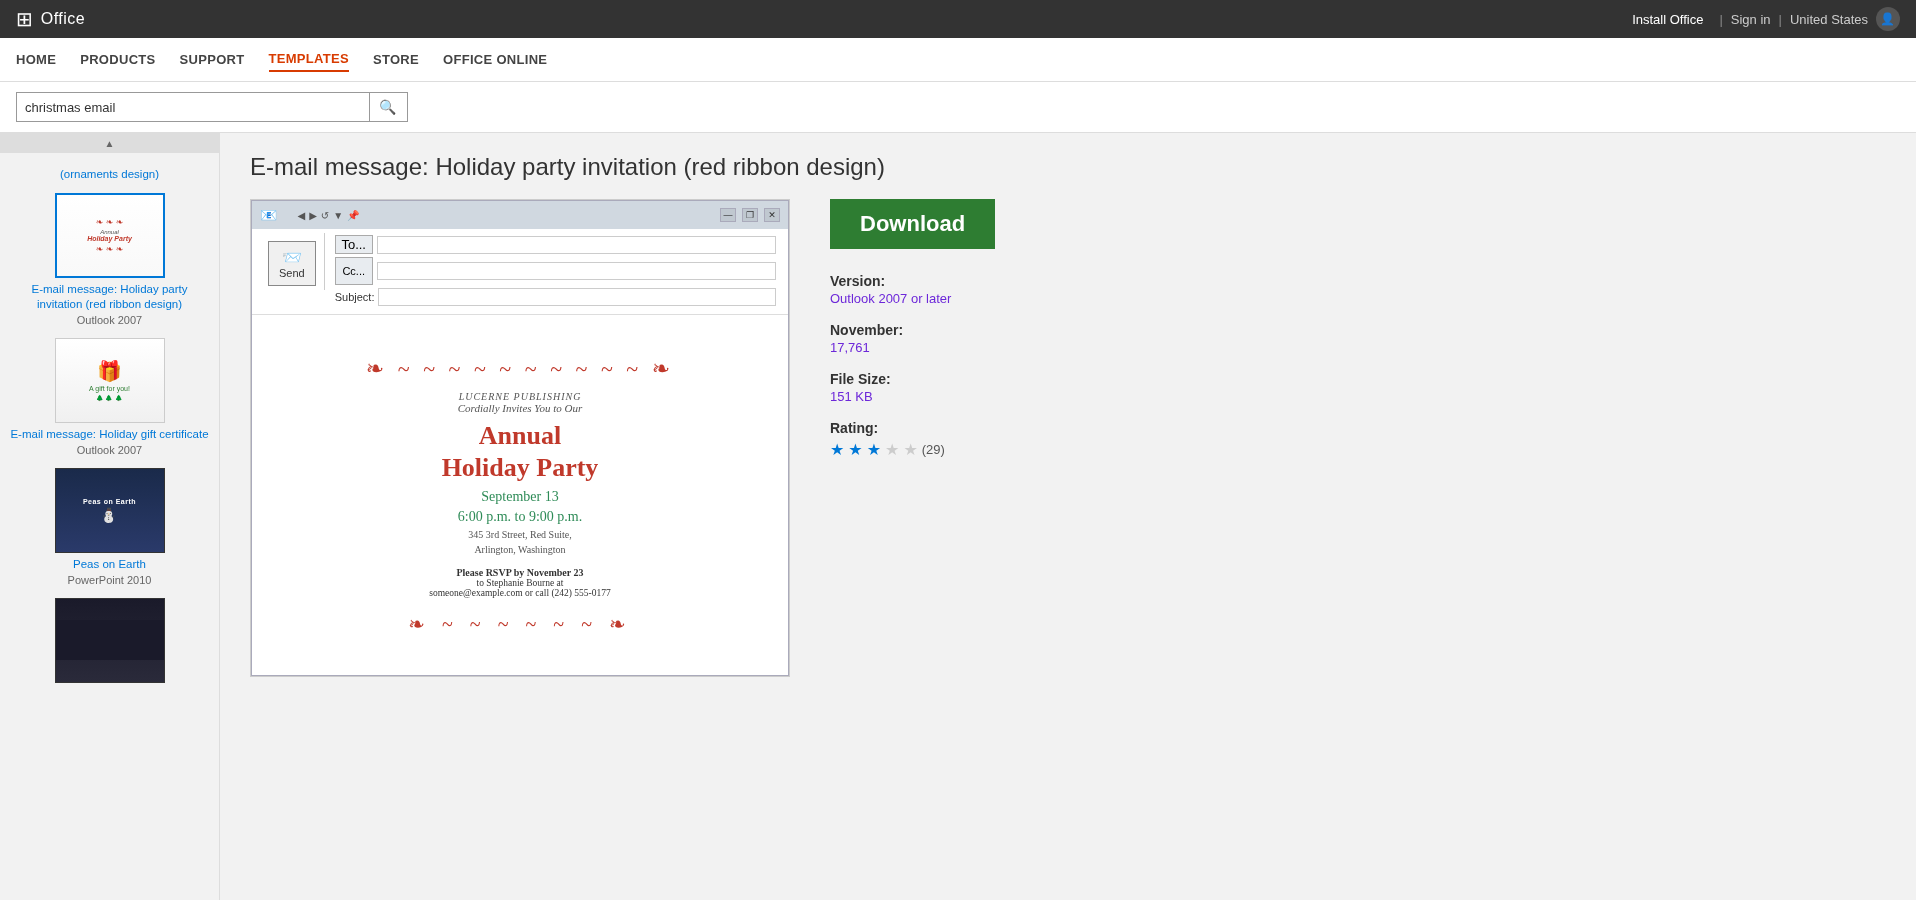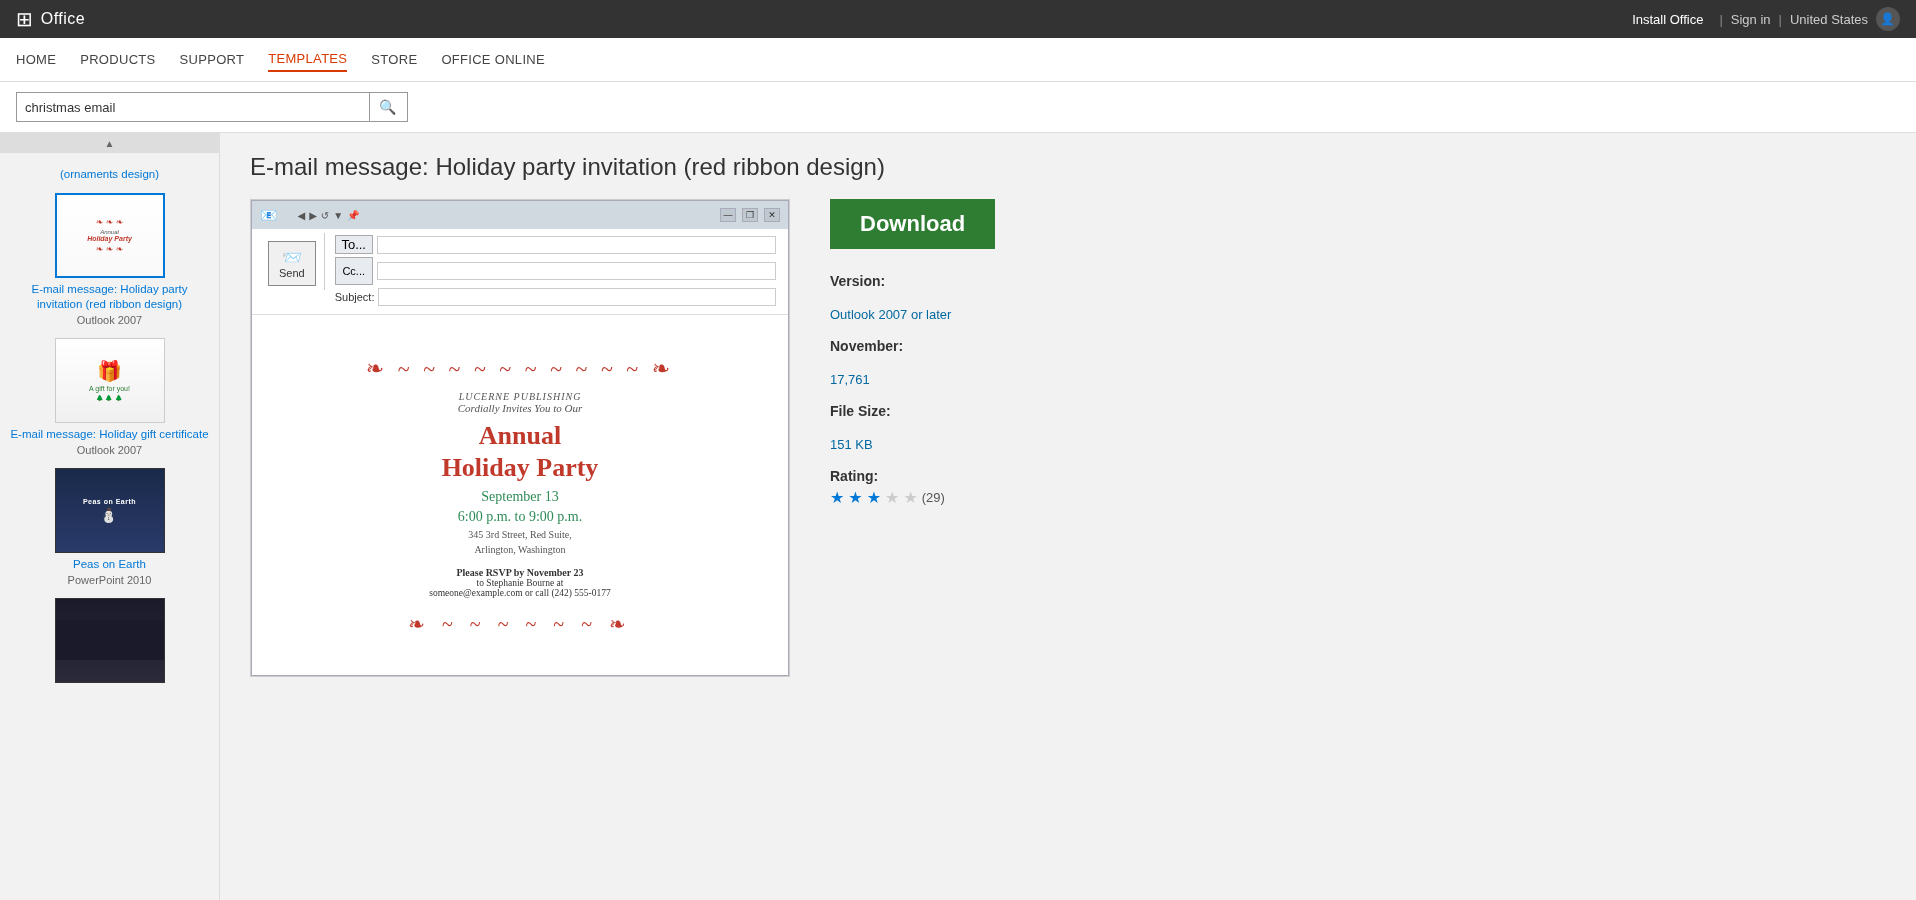--- a/index.html
+++ b/index.html
@@ -38,21 +38,21 @@
       align-items: center;
       padding: 0 16px;
       gap: 24px;
     }
     .nav-item {
       font-size: 13px;
       color: #444;
       cursor: pointer;
       text-decoration: none;
       padding: 4px 0;
-      font-weight: 400;
+      font-weight: 700;
       letter-spacing: 0.3px;
     }
     .nav-item.active { color: #d83b01; border-bottom: 2px solid #d83b01; }
 
     
     #search-bar {
       background: #fff;
       padding: 10px 16px;
       border-bottom: 1px solid #ddd;
     }
@@ -316,21 +316,21 @@
       border: none;
       padding: 12px 30px;
       font-size: 22px;
       font-weight: 600;
       cursor: pointer;
       margin-bottom: 24px;
       display: block;
     }
     .info-section { margin-bottom: 16px; }
     .info-label { font-size: 14px; font-weight: 600; color: #333; }
-    .info-value { font-size: 13px; color: #0369a1; margin-top: 18px; }
+    .info-value { font-size: 13px; color: #6d28d9; margin-top: 2px; }
     .rating-stars { display: flex; align-items: center; gap: 4px; margin-top: 4px; }
     .star { font-size: 16px; }
     .star.filled { color: #f0a500; }
     .star.half { color: #f0a500; }
     .star.empty { color: #ccc; }
     .rating-count { font-size: 13px; color: #555; }
 
     
     #sidebar::-webkit-scrollbar { width: 8px; }
     #sidebar::-webkit-scrollbar-track { background: #e8e8e8; }

